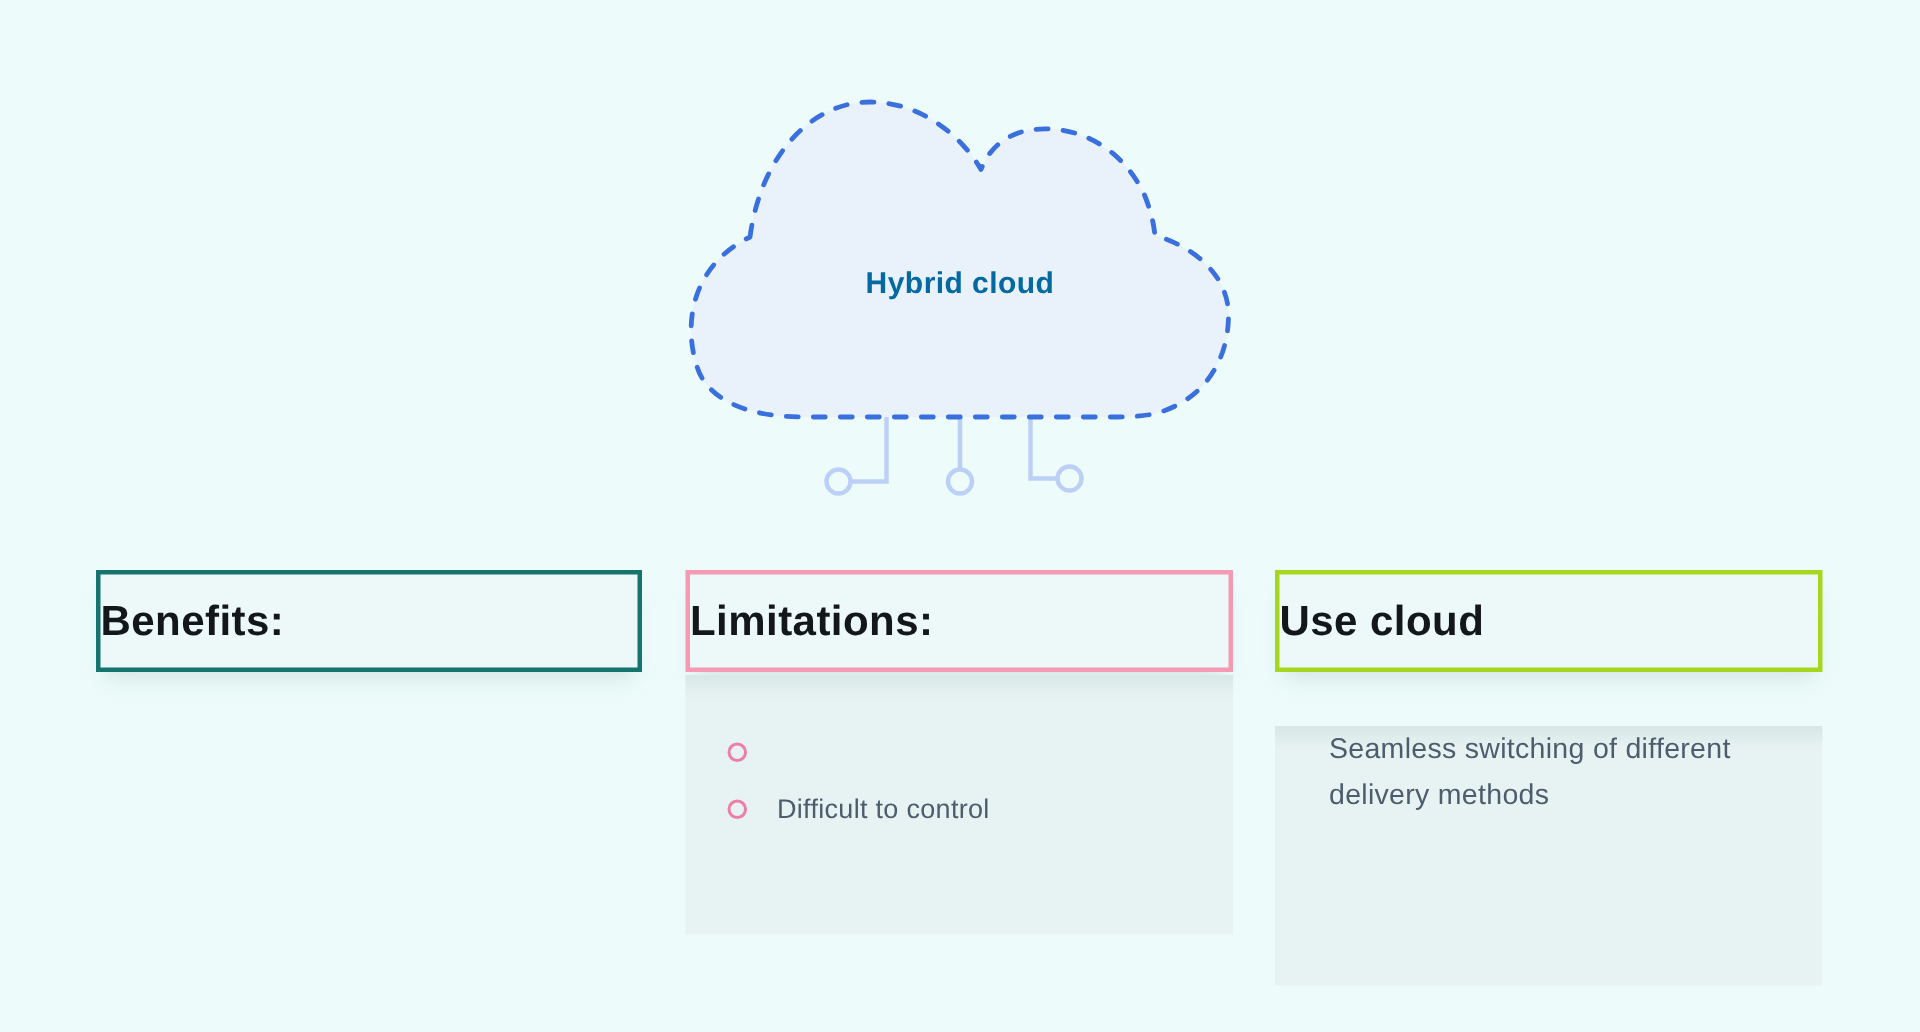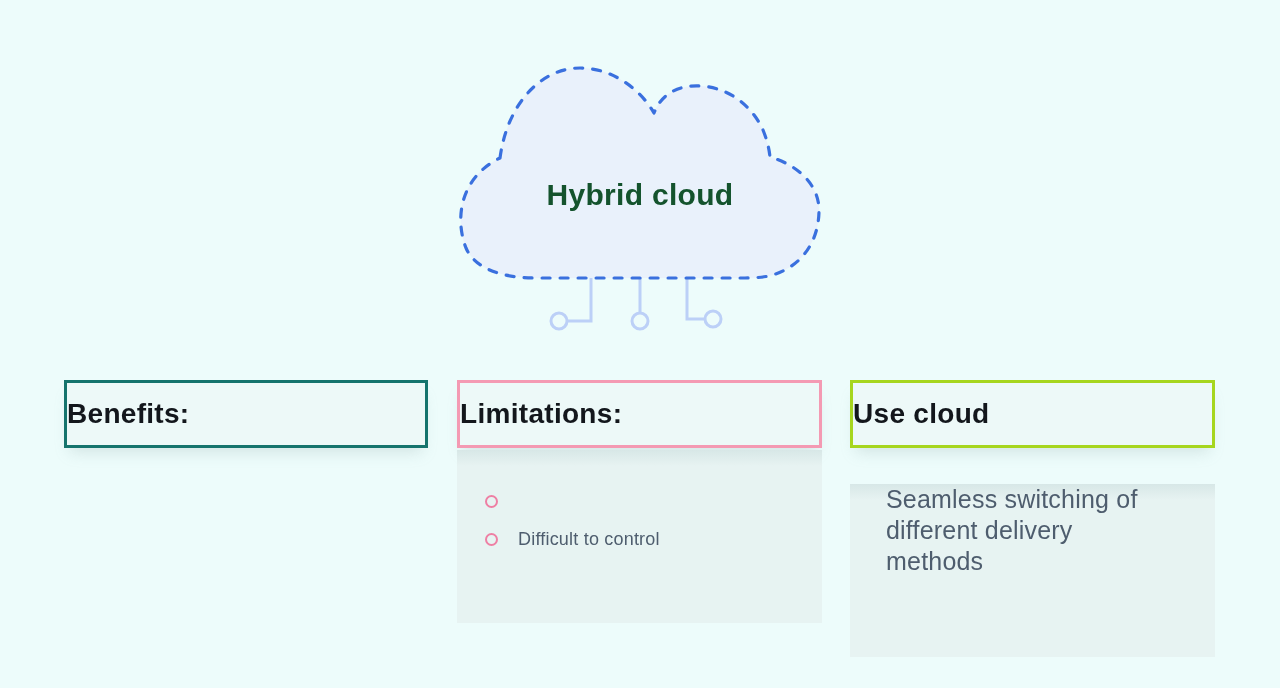--- a/index.html
+++ b/index.html
@@ -7,21 +7,21 @@
     position:relative;width:1280px;height:688px;overflow:hidden;
     background:#edfcfb;
     font-family:"Liberation Sans",sans-serif;
   }
 
   
   .cloud-wrap{position:absolute;left:455px;top:60px;width:370px;height:275px;}
   .cloud-svg{position:absolute;left:0;top:0;}
   .cloud-label{
     position:absolute;left:0;top:118px;width:370px;text-align:center;
-    font-size:30px;font-weight:600;color:#14532d;letter-spacing:.3px;
+    font-size:20px;font-weight:600;color:#0369a1;letter-spacing:.3px;
   }
 
   
   .col{position:absolute;top:380px;width:365px;}
   .col-benefits{left:64px;width:364px;}
   .col-limitations{left:457px;}
   .col-usecase{left:850px;}
 
   .header{
     box-sizing:border-box;height:68px;border:3px solid #000;
@@ -41,21 +41,21 @@
   ul.items{margin:0;padding:32px 0 0 28px;list-style:none;}
   li.item{display:flex;align-items:center;height:38px;font-size:18px;color:#4e5d6e;letter-spacing:.2px;}
   .ring{
     flex:none;width:9px;height:9px;border-radius:50%;
     border:2.5px solid #15746d;margin-right:20px;background:transparent;
   }
   .col-limitations .ring{border-color:#ee7fa4;}
 
   .usecase-text{
     margin:36px 0 0 36px;width:272px;
-    font-size:25px;line-height:31px;color:#4e5d6e;letter-spacing:.2px;
+    font-size:19px;line-height:31px;color:#4e5d6e;letter-spacing:.2px;
   }
 </style>
 </head>
 <body>
 
 <div class="canvas">
 
   <div class="cloud-wrap">
     <svg class="cloud-svg" width="370" height="275" viewBox="0 0 370 275">
 

